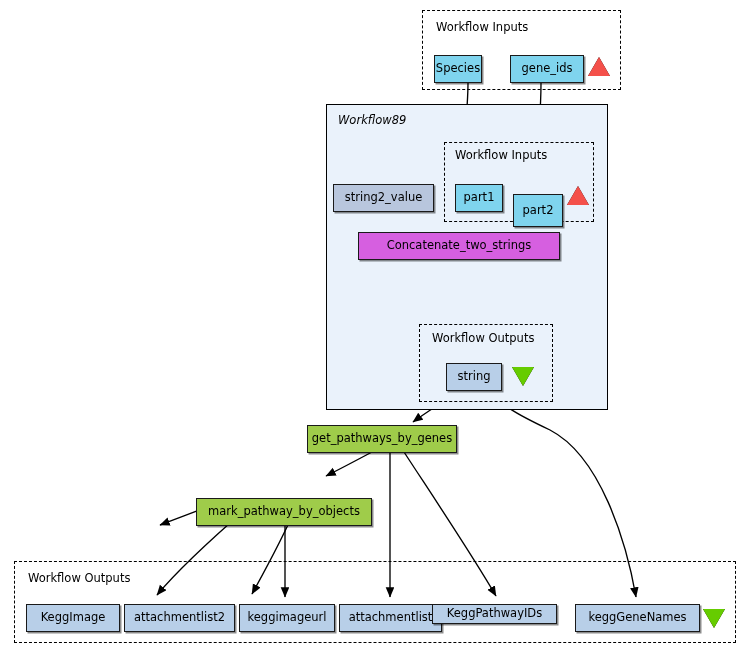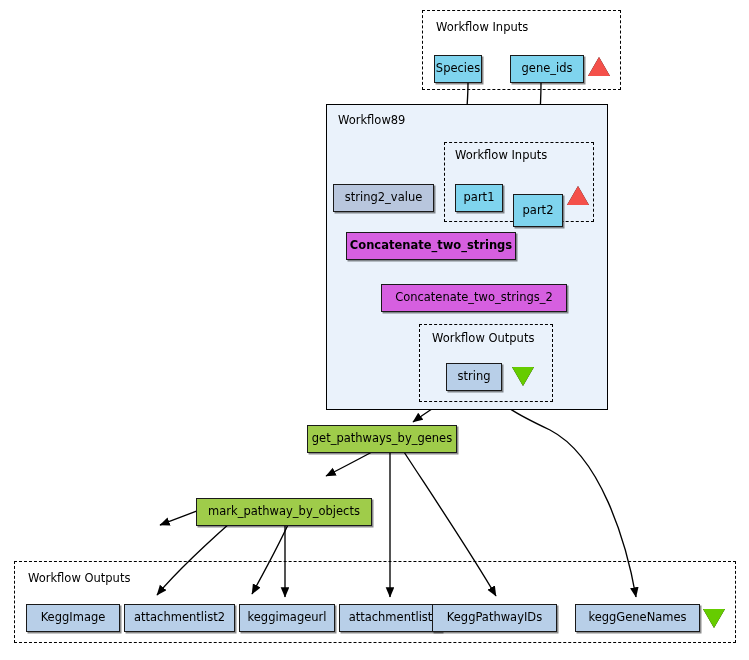--- a/index.html
+++ b/index.html
@@ -130,21 +130,21 @@
       <path d="M298,502 C287,530 268,565 252,594"></path>
     </g>
   </svg>
 
   <div class="cluster cluster-dashed" style="left:422px; top:10px; width:199px; height:80px;">
   </div>
   <div class="cluster-label" style="left:436px; top:22px;">Workflow Inputs</div>
 
   <div class="cluster cluster-solid" style="left:326px; top:104px; width:282px; height:306px;">
   </div>
-  <div class="cluster-label" style="left:338px; top:115px;">Workflow89</div>
+  <div class="cluster-label" style="left:338px; top:115px;font-style:italic;">Workflow89</div>
 
   <div class="cluster cluster-dashed" style="left:444px; top:142px; width:150px; height:80px;">
   </div>
   <div class="cluster-label" style="left:455px; top:150px;">Workflow Inputs</div>
 
   <div class="cluster cluster-dashed" style="left:419px; top:324px; width:134px; height:78px;">
   </div>
   <div class="cluster-label" style="left:432px; top:333px;">Workflow Outputs</div>
 
   <div class="cluster cluster-dashed" style="left:14px; top:561px; width:722px; height:82px;">
@@ -158,40 +158,39 @@
   <div class="tri tri-up" style="left:588px; top:57px;"></div>
 
   <div class="node n-datum" style="left:333px; top:184px; width:101px; height:28px;">string2_value</div>
 
   <div class="node n-input" style="left:455px; top:184px; width:48px; height:28px;">part1</div>
 
   <div class="node n-input" style="left:513px; top:184px; width:50px; height:33px;margin-top:10px;">part2</div>
 
   <div class="tri tri-up" style="left:567px; top:186px;"></div>
 
-  <div class="node n-proc" style="left:346px; top:232px; width:170px; height:28px;font-weight:bold;">Concatenate_two_strings</div>
+  <div class="node n-proc" style="left:358px; top:232px; width:202px; height:28px;">Concatenate_two_strings</div>
 
-  <div class="node n-proc" style="left:381px; top:284px; width:186px; height:28px;">Concatenate_two_strings_2</div>
 
   <div class="node n-output" style="left:446px; top:363px; width:56px; height:28px;">string</div>
 
   <div class="tri tri-down" style="left:512px; top:367px;"></div>
 
   <div class="node n-tool" style="left:307px; top:425px; width:150px; height:28px;">get_pathways_by_genes</div>
 
   <div class="node n-tool" style="left:196px; top:476px; width:176px; height:28px;margin-top:22px;">mark_pathway_by_objects</div>
 
 
   <div class="node n-output" style="left:26px; top:604px; width:94px; height:28px;">KeggImage</div>
 
   <div class="node n-output" style="left:124px; top:604px; width:111px; height:28px;">attachmentlist2</div>
 
   <div class="node n-output" style="left:239px; top:604px; width:96px; height:28px;">keggimageurl</div>
 
   <div class="node n-output" style="left:339px; top:604px; width:103px; height:28px;">attachmentlist</div>
 
-  <div class="node n-output" style="left:432px; top:604px; width:125px; height:28px;text-align:center;">KeggPathwayIDs</div>
+  <div class="node n-output" style="left:432px; top:604px; width:125px; height:20px;text-align:center;">KeggPathwayIDs</div>
 
   <div class="node n-output" style="left:575px; top:604px; width:125px; height:28px;">keggGeneNames</div>
 
   <div class="tri tri-down" style="left:703px; top:609px;"></div>
 
 </div>
 
 </body></html>

